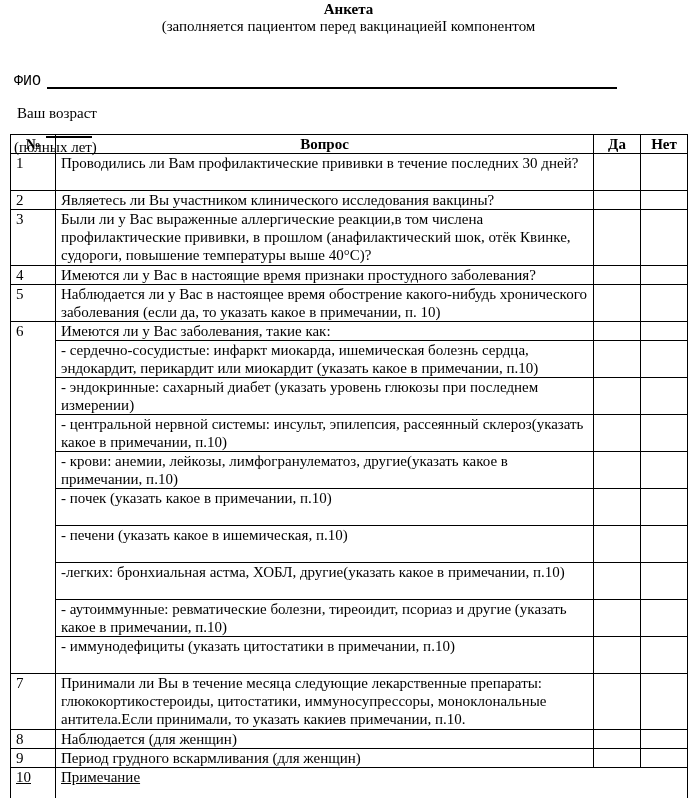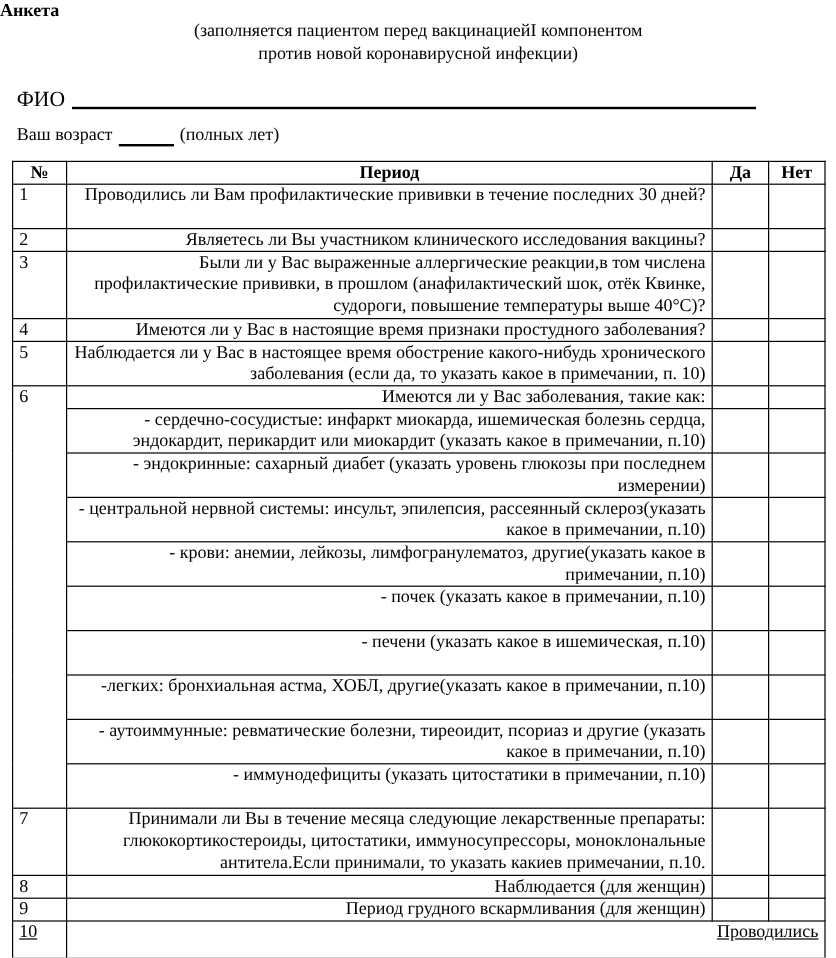--- a/index.html
+++ b/index.html
@@ -3,69 +3,68 @@
 <meta charset="utf-8">
 <style>
   html, body { margin: 0; padding: 0; background: #ffffff; }
   body {
     width: 697px; height: 798px; overflow: hidden; position: relative;
     font-family: "Liberation Serif", "DejaVu Serif", serif;
     color: #000000;
   }
   .title {
     position: absolute; left: 0; width: 697px; top: 0px;
-    text-align: left; font-weight: bold; font-size: 15px; line-height: 18px;
+    text-align: center; font-weight: bold; font-size: 15px; line-height: 18px;
   }
   .subtitle {
     position: absolute; left: 0; width: 697px; top: 17px;
     text-align: center; font-size: 15px; line-height: 19px;
   }
   .fio-row {
-    position: absolute; left: 14px; top: 73px; font-size: 18px; line-height: 18px;
-    display: flex; align-items: flex-end;
+    position: absolute; left: 14px; top: 73px; font-size: 15px; line-height: 18px;
+    display: flex;  font-family: Liberation Mono, monospace;
   }
   .fio-line {
     display: inline-block; width: 570px; height: 14px;
     border-bottom: 2px solid #000; margin-left: 6px;
   }
   .age-row {
     position: absolute; left: 14px; top: 104px; font-size: 15px; line-height: 18px;
-    display: flex; align-items: flex-end;
+    display: flex; align-items: flex-end; flex-direction: column;
   }
   .age-line {
     display: inline-block; width: 46px; height: 14px;
     border-bottom: 2px solid #000; margin: 0 5px;
   }
   table.form {
     position: absolute; left: 10px; top: 134px;
     border-collapse: collapse; table-layout: fixed;
     width: 677px; font-size: 15px; line-height: 18px;
   }
   table.form td, table.form th {
     border: 1px solid #000; padding: 0 5px; vertical-align: top;
   }
   table.form th { font-weight: bold; text-align: center; height: 18px; padding-top: 0; }
   col.c-num { width: 45px; }
   col.c-q { width: 538px; }
   col.c-da { width: 47px; }
   col.c-net { width: 47px; }
   td.num { padding-left: 9px; }
-  td.q { padding-left: 5px; text-align: right; }
+  td.q { padding-left: 5px; }
   tr.h1 td { height: 18px; }
   tr.h2 td { height: 36px; }
   tr.h3 td { height: 55px; }
   tr.h-note td { height: 30px; text-decoration: underline; }
 </style>
 </head>
 <body>
 
 <div class="title">Анкета</div>
 <div class="subtitle">
   <div>(заполняется пациентом перед вакцинациейI компонентом</div>
-  <div>против новой коронавирусной инфекции)</div>
 </div>
 
 <div class="fio-row">
   <span>ФИО</span>
   <span class="fio-line"></span>
 </div>
 
 <div class="age-row">
   <span>Ваш возраст</span>
   <span class="age-line"></span>
@@ -75,21 +74,21 @@
 <table class="form">
   <colgroup>
     <col class="c-num">
       <col class="c-q">
       <col class="c-da">
       <col class="c-net">
   </colgroup>
   <tbody>
       <tr>
     <th>№</th>
-    <th>Период</th>
+    <th>Вопрос</th>
     <th>Да</th>
     <th>Нет</th>
   </tr>
 
   <tr class="h2">
     <td class="num">1</td>
     <td class="q">Проводились ли Вам профилактические прививки в течение последних 30 дней?</td>
     <td></td>
     <td></td>
   </tr>
@@ -183,16 +182,16 @@
     <td></td>
   </tr>
   <tr class="h1">
     <td class="num">9</td>
     <td class="q">Период грудного вскармливания (для женщин)</td>
     <td></td>
     <td></td>
   </tr>
   <tr class="h-note">
     <td class="num">10</td>
-    <td class="q" colspan="3">Проводились</td>
+    <td class="q" colspan="3">Примечание</td>
   </tr>
 </tbody>
   </table>
 
 </body></html>

